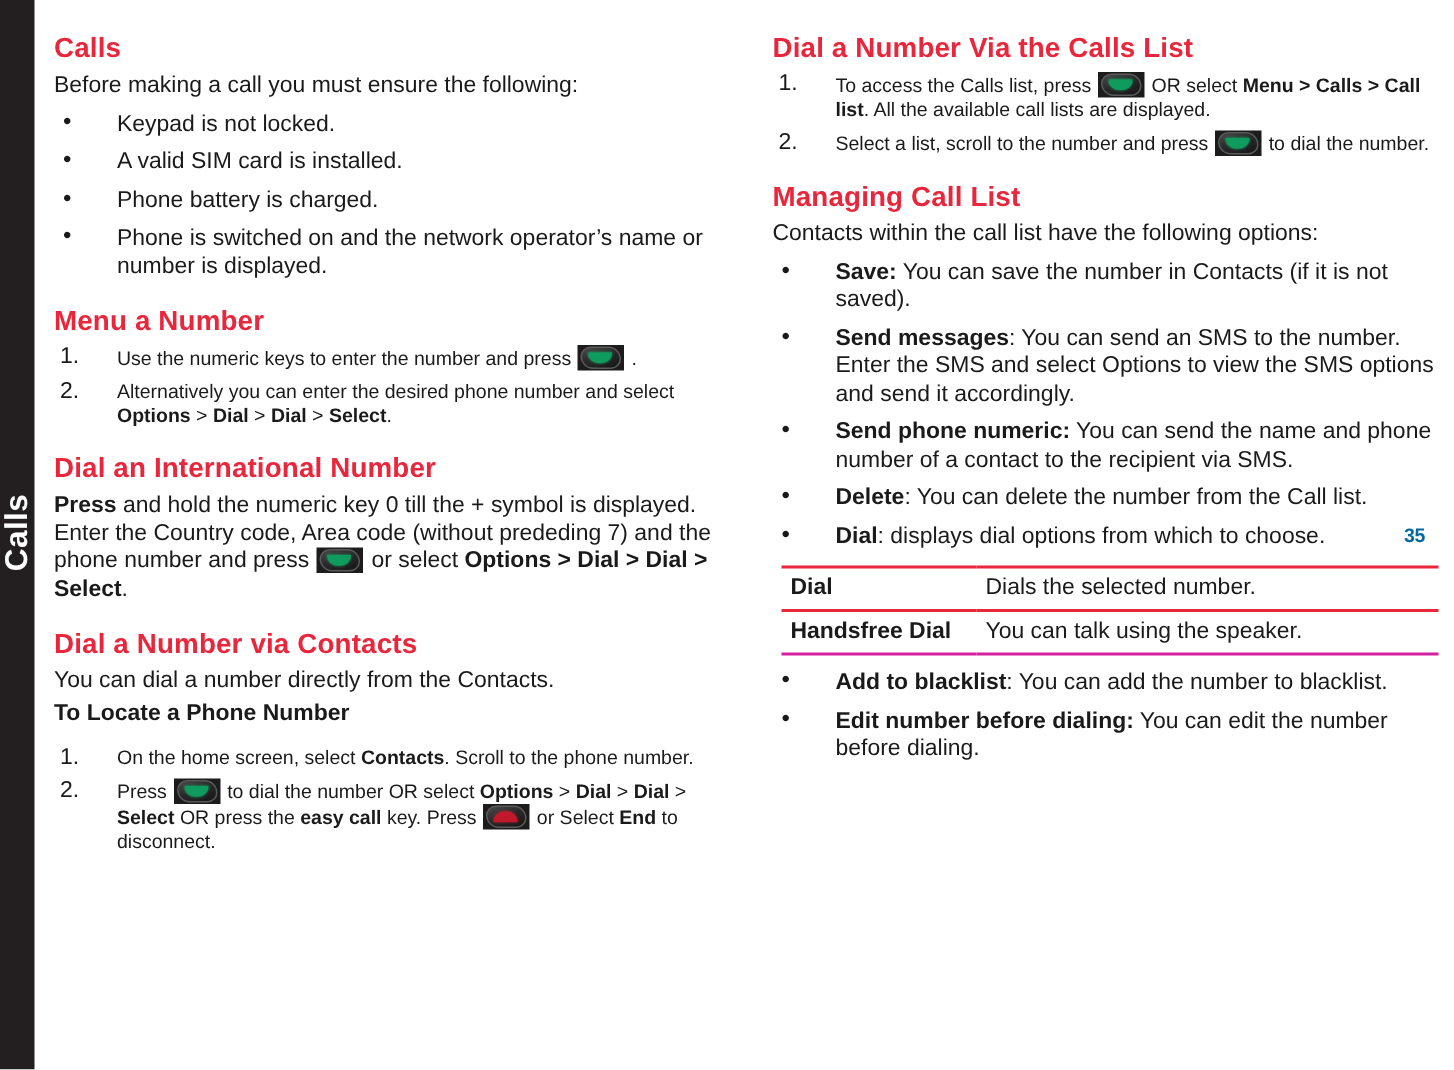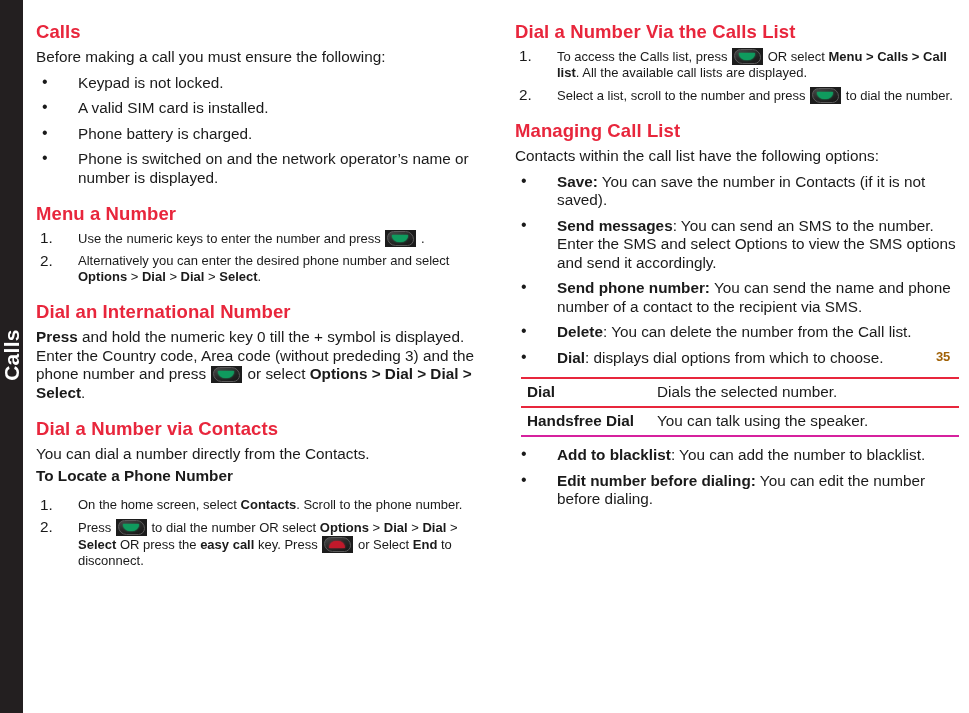--- a/index.html
+++ b/index.html
@@ -56,21 +56,21 @@
   #col-right { left: 492px; width: 456px; }
 
   
   #page-number {
     position: absolute;
     left: 913px;
     top: 349px;
     font-family: "Liberation Sans Narrow", "Liberation Sans", sans-serif;
     font-weight: bold;
     font-size: 13px;
-    color: #a16207;
+    color: #0369a1;
     letter-spacing: -0.2px;
   }
 
   
   h2.sec {
     margin: 0 0 6px 0;
     padding: 0;
     font-family: "Liberation Sans Narrow", "Liberation Sans", sans-serif;
     font-weight: bold;
     font-size: 18.5px;
@@ -216,21 +216,21 @@
         <span class="keyicon call"><span class="cap"></span><span class="handset"></span></span>
         <span>.</span>
       </li>
       <li>
         <span>Alternatively you can enter the desired phone number and select </span><b>Options</b><span> &gt; </span><b>Dial</b><span> &gt; </span><b>Dial</b><span> &gt; </span><b>Select</b><span>.</span>
       </li>
     </ol>
 
     <h2 class="sec gap">Dial an International Number</h2>
 
-    <p class="body"><b>Press</b><span> and hold the numeric key 0 till the + symbol is displayed. Enter the Country code, Area code (without prededing 3) and the phone number and press </span><span class="keyicon call"><span class="cap"></span><span class="handset"></span></span><span> or select </span><b>Options &gt; Dial &gt; Dial &gt; Select</b><span>.</span></p>
+    <p class="body"><b>Press</b><span> and hold the numeric key 0 till the + symbol is displayed. Enter the Country code, Area code (without prededing 7) and the phone number and press </span><span class="keyicon call"><span class="cap"></span><span class="handset"></span></span><span> or select </span><b>Options &gt; Dial &gt; Dial &gt; Select</b><span>.</span></p>
 
     <h2 class="sec gap">Dial a Number via Contacts</h2>
 
     <p class="body tight">You can dial a number directly from the Contacts.</p>
 
     <p class="body subhead">To Locate a Phone Number</p>
 
     <ol class="num">
       <li><span>On the home screen, select </span><b>Contacts</b><span>. Scroll to the phone number.</span></li>
       <li><span>Press </span><span class="keyicon call"><span class="cap"></span><span class="handset"></span></span><span> to dial the number OR select </span><b>Options</b><span> &gt; </span><b>Dial</b><span> &gt; </span><b>Dial</b><span> &gt; </span><b>Select</b><span> OR press the </span><b>easy call</b><span> key. Press </span><span class="keyicon end"><span class="cap"></span><span class="handset"></span></span><span> or Select </span><b>End</b><span> to disconnect.</span></li>
@@ -248,21 +248,21 @@
       <li><span>Select a list, scroll to the number and press </span><span class="keyicon call"><span class="cap"></span><span class="handset"></span></span><span> to dial the number.</span></li>
     </ol>
 
     <h2 class="sec gap">Managing Call List</h2>
 
     <p class="body">Contacts within the call list have the following options:</p>
 
     <ul class="bul">
       <li><b>Save:</b><span> You can save the number in Contacts (if it is not saved).</span></li>
       <li><b>Send messages</b><span>: You can send an SMS to the number. Enter the SMS and select Options to view the SMS options and send it accordingly.</span></li>
-      <li><b>Send phone number:</b><span> You can send the name and phone number of a contact to the recipient via SMS.</span></li>
+      <li><b>Send phone numeric:</b><span> You can send the name and phone number of a contact to the recipient via SMS.</span></li>
       <li><b>Delete</b><span>: You can delete the number from the Call list.</span></li>
       <li><b>Dial</b><span>: displays dial options from which to choose.</span></li>
     </ul>
 
     <table class="opt">
       <tbody>
           <tr class="r-top">
         <td class="k">Dial</td>
         <td>Dials the selected number.</td>
       </tr>

